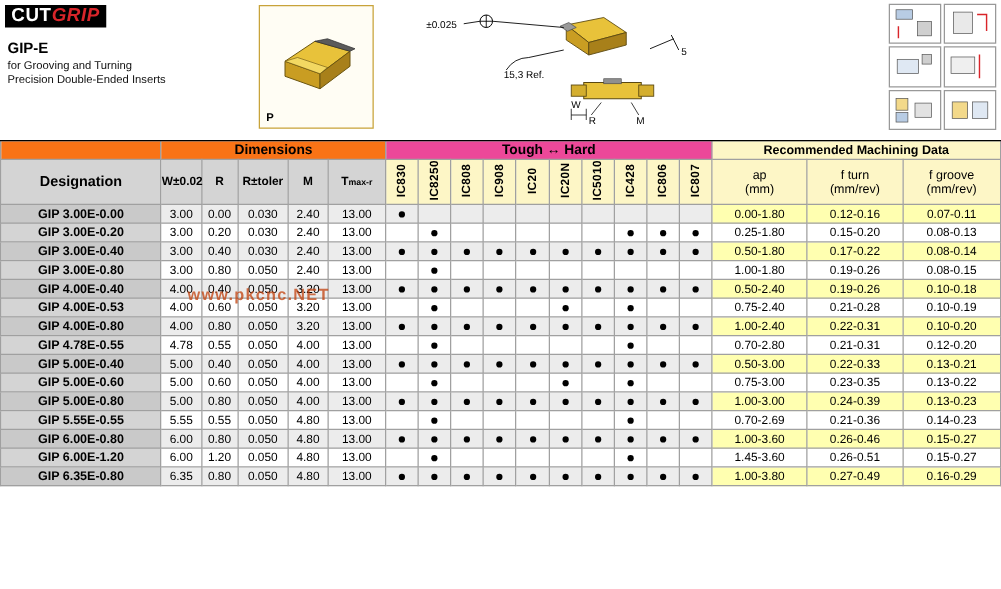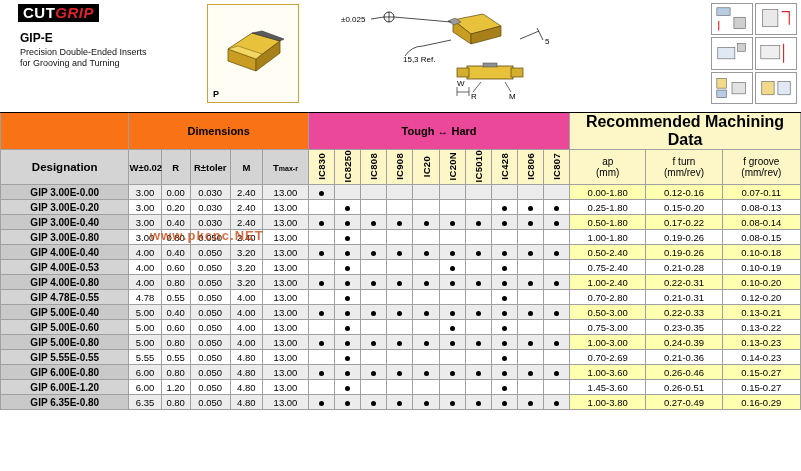--- a/index.html
+++ b/index.html
@@ -18,21 +18,21 @@
   }
 
   
   .header {
     display: flex;
     height: 112px;
     position: relative;
   }
   .brand-block {
     width: 200px;
-    padding: 4px 0 0 18px;
+    padding: 4px 0 0 4px;
     box-sizing: border-box;
   }
   .logo {
     display: inline-block;
     background: #000;
     color: #fff;
     font-weight: bold;
     font-size: 15px;
     letter-spacing: 0.5px;
     padding: 2px 5px 2px 5px;
@@ -139,21 +139,21 @@
     height: 18px;
   }
   .hdr-tough {
     background: #ec4899;
     font-weight: bold;
     font-size: 11px;
   }
   .hdr-rec {
     background: #fdf6c6;
     font-weight: bold;
-    font-size: 16px;
+    font-size: 10px;
   }
   .grade-head {
     background: #fdf6c6;
     font-weight: bold;
     font-size: 9.5px;
     height: 74px;
     vertical-align: bottom;
     padding-bottom: 3px;
   }
   .grade-head span {
@@ -231,22 +231,22 @@
   }
 </style>
 </head>
 <body>
 
 <div class="header">
 
   <div class="brand-block">
     <div class="logo"><span class="cut">CUT</span><span class="grip">GRIP</span></div>
     <div class="prod-title">GIP-E</div>
+    <div class="prod-sub">for Grooving and Turning</div>
     <div class="prod-sub">Precision Double-Ended Inserts</div>
-    <div class="prod-sub">for Grooving and Turning</div>
   </div>
 
   <div class="pic-panel">
     <svg class="insert-img" viewBox="0 0 64 62">
       <polygon points="6,30 30,14 58,22 34,40" fill="#e8c23a" stroke="#6b5510" stroke-width="0.8"></polygon>
       <polygon points="6,30 34,40 34,52 6,42" fill="#c99d22" stroke="#6b5510" stroke-width="0.8"></polygon>
       <polygon points="34,40 58,22 58,34 34,52" fill="#a8801a" stroke="#6b5510" stroke-width="0.8"></polygon>
       <polygon points="30,14 40,12 62,20 58,22" fill="#5b5b5b" stroke="#333" stroke-width="0.6"></polygon>
       <polygon points="6,30 16,27 40,35 34,40" fill="#f2d862" stroke="#6b5510" stroke-width="0.5"></polygon>
     </svg>

